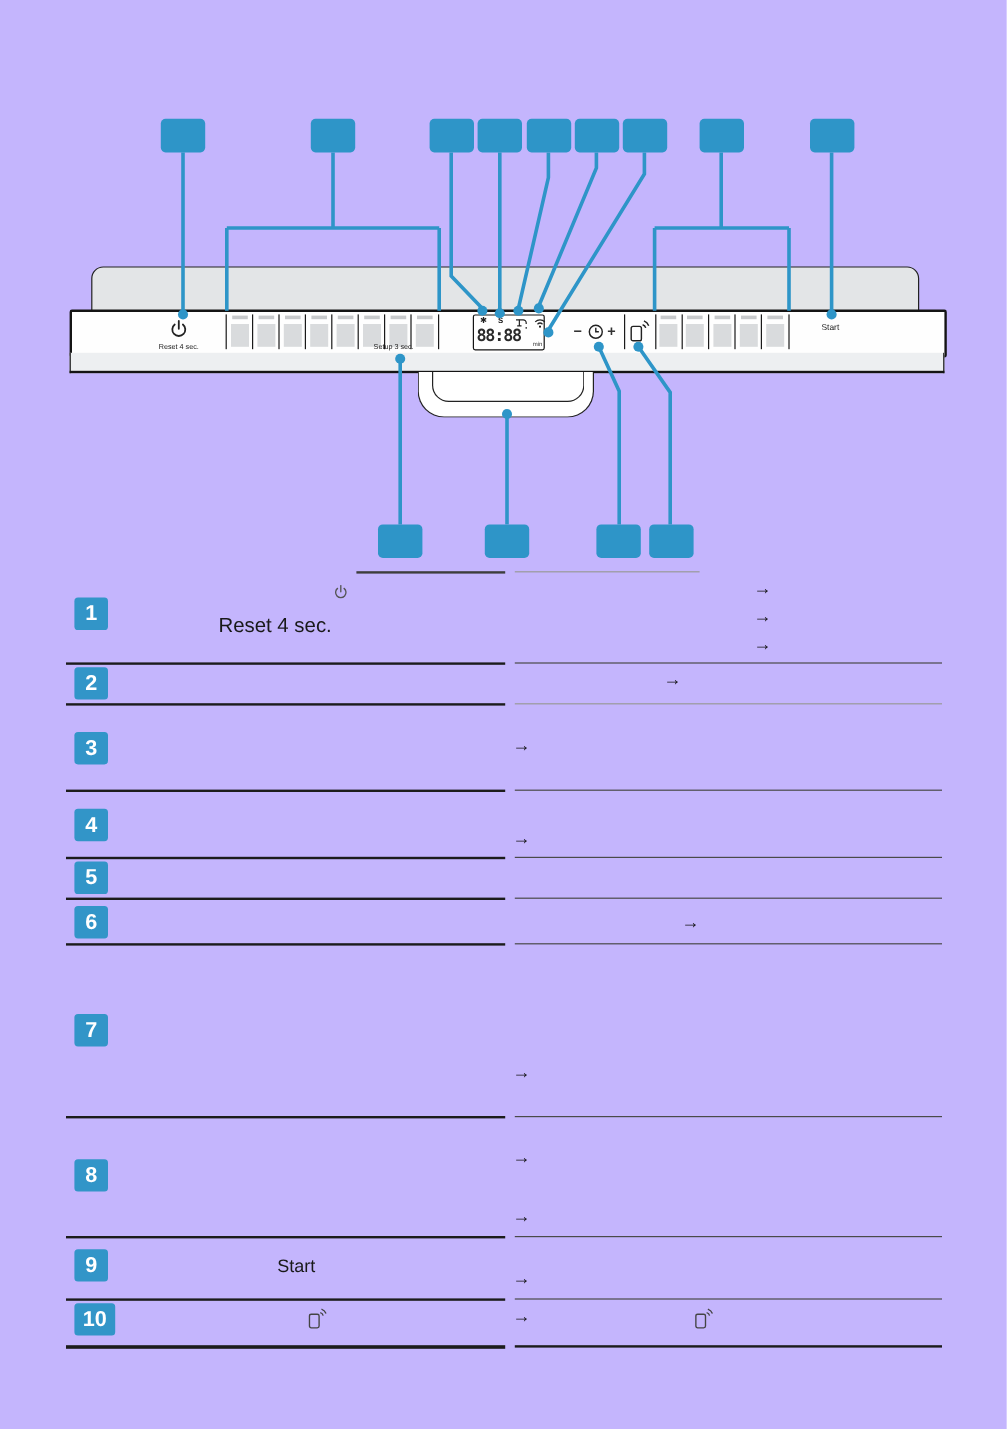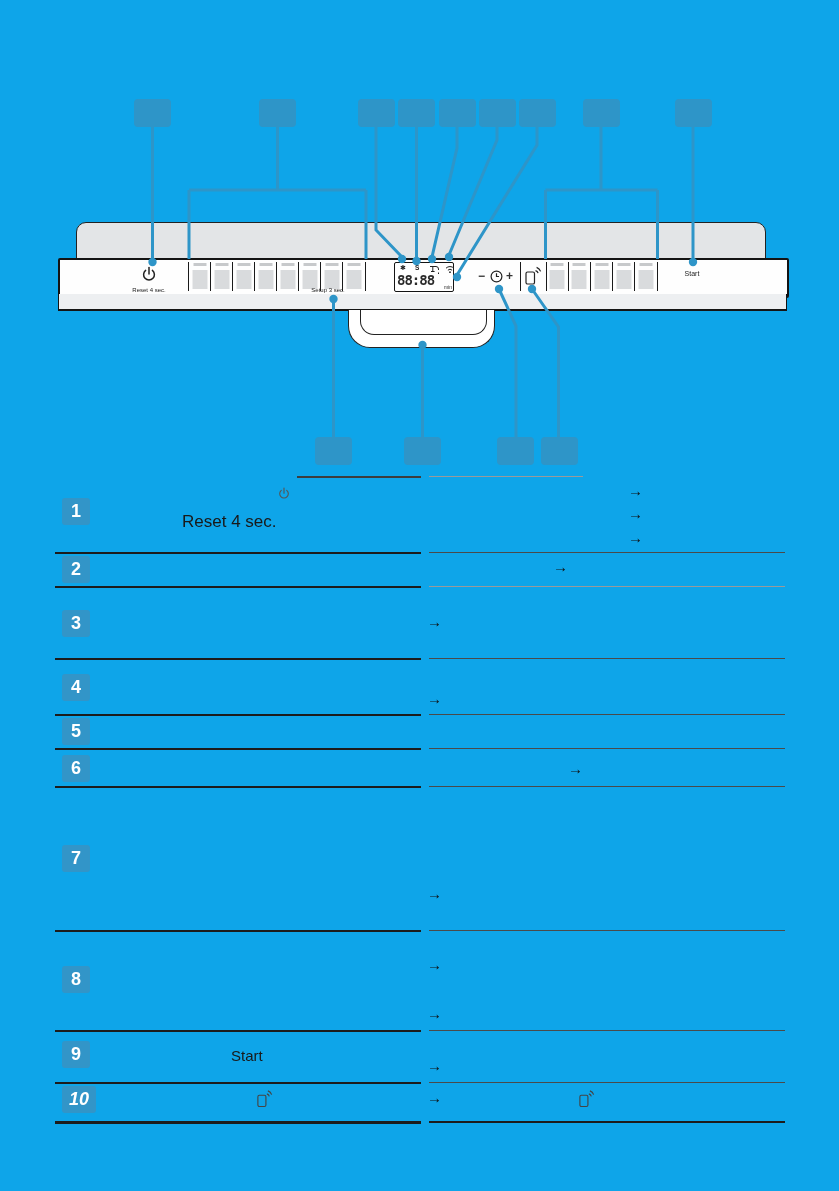--- a/index.html
+++ b/index.html
@@ -1,16 +1,16 @@
 <!DOCTYPE html>
 <html><head>
 <meta charset="utf-8">
 <style>
   html,body{margin:0;padding:0;background:#fff;}
-  .page{position:relative;width:839px;height:1191px;background:#0ea5e9;
+  .page{position:relative;width:839px;height:1191px;background:#c4b5fd;
         font-family:"Liberation Sans",sans-serif;overflow:hidden;}
   .abs{position:absolute;}
   
   .cbox{position:absolute;width:37px;height:28px;background:#2e95c8;border-radius:4px;}
   
   .tub{position:absolute;left:76px;top:222px;width:688px;height:38px;
        background:#e3e5e7;border:1.6px solid #222;border-radius:10px 10px 0 0;}
   .panel{position:absolute;left:58px;top:258px;width:727px;height:36px;
          background:#fefefe;border:2px solid #141414;border-radius:2px;}
   .door{position:absolute;left:58px;top:294px;width:727px;height:15px;
@@ -300,21 +300,21 @@
     <span class="arrow" style="left:427px;top:28px;">→</span>
     <span class="arrow" style="left:427px;top:77px;">→</span>
   </div>
 
   <div class="row" style="top:1030px;height:52px;">
     <span class="badge" style="top:11px;">9</span>
     <span class="tlabel" style="left:231px;top:17px;font-size:15px;">Start</span>
     <span class="arrow" style="left:427px;top:29px;">→</span>
   </div>
 
-  <div class="row" style="top:1082px;height:39px;font-style:italic;">
+  <div class="row" style="top:1082px;height:39px;">
     <span class="badge wide" style="top:4px;">10</span>
     <svg width="17" height="21" viewBox="0 0 18 21" style="position:absolute;left:256px;top:6px;" stroke="#444" stroke-width="1.2">
         <use href="#ic-remote"></use>
       </svg>
     <span class="arrow" style="left:427px;top:9px;">→</span>
     <svg width="17" height="21" viewBox="0 0 18 21" style="position:absolute;left:578px;top:6px;" stroke="#444" stroke-width="1.2">
         <use href="#ic-remote"></use>
       </svg>
   </div>
 

